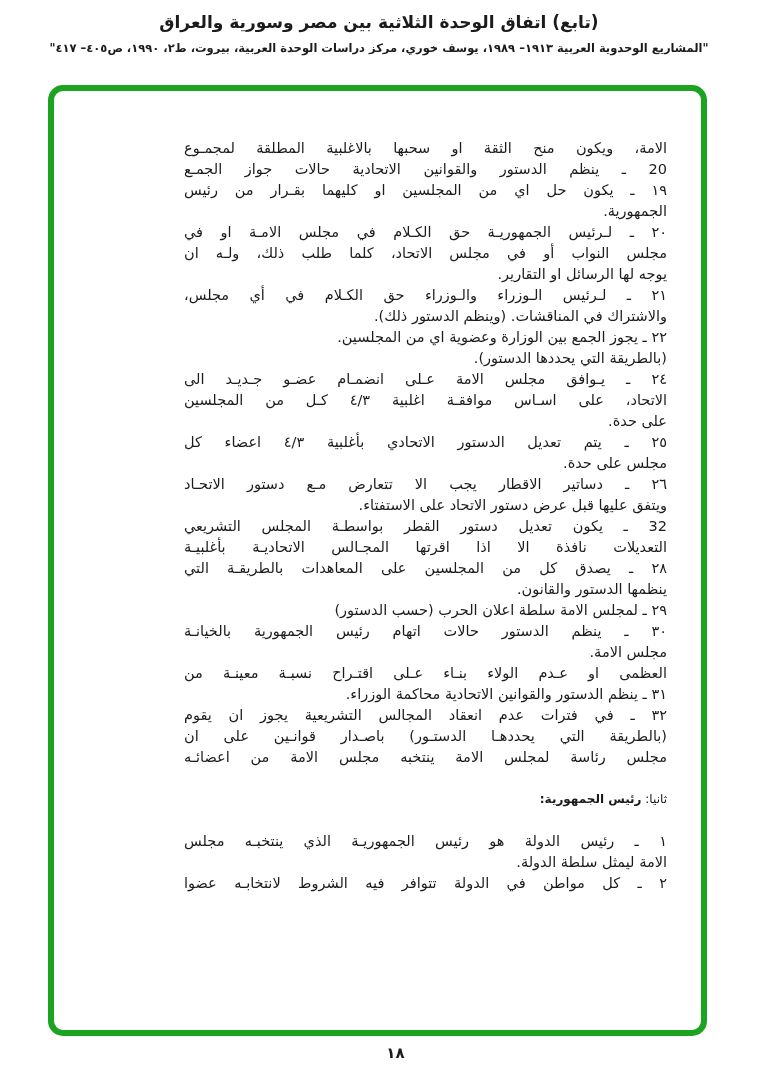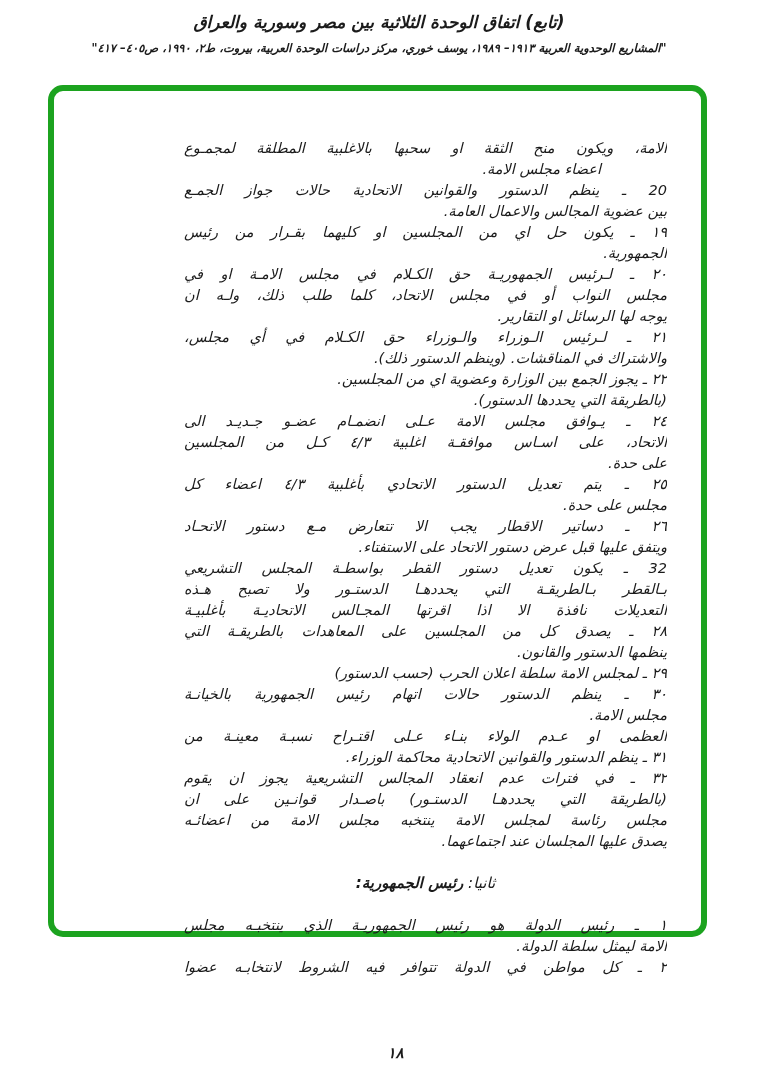--- a/index.html
+++ b/index.html
@@ -1,92 +1,88 @@
 <!DOCTYPE html>
 <html lang="ar"><head>
 <meta charset="utf-8">
 <style>
   html,body{margin:0;padding:0;}
   body{
     width:758px;height:1078px;background:#ffffff;
     font-family:"DejaVu Sans", sans-serif;color:#1b1b1b;
     position:relative;overflow:hidden;
   }
-  .page{position:absolute;inset:0;font-style:italic;}
+  .page{position:absolute;inset:0;}
   .header{position:absolute;top:12px;left:0;width:758px;text-align:center;direction:rtl;}
   .title{font-size:17px;font-weight:bold;letter-spacing:0;}
   .source{font-size:11.5px;font-weight:bold;margin-top:9px;white-space:nowrap;}
   .frame{
-    position:absolute;left:48px;top:85px;width:659px;height:852px;
+    position:absolute;left:48px;top:85px;width:659px;height:951px;
     border:6px solid #1ca31f;border-radius:15px;box-sizing:border-box;background:#ffffff;
   }
   .text-column{
     position:absolute;top:47px;right:34px;left:130px;
     direction:rtl;
   }
   .line{
     font-size:14.5px;line-height:21px;height:21px;overflow:hidden;
     color:#1b1b1b;
   }
   .just{text-align:justify;text-align-last:justify;}
   .endline{text-align:right;text-align-last:right;}
   .gap{height:21px;}
-  .heading{font-size:15px;text-align:center;}
+  .heading{font-size:12px;text-align:right;}
   .heading .hb{font-weight:bold;}
   .pagenum{
     position:absolute;top:1044px;left:0;width:741px;text-align:center;
     font-size:15px;font-weight:bold;direction:rtl;padding-left:25px;
   }
 </style>
 </head>
 <body style="background: rgb(255, 255, 255);">
 
 <div class="page">
 
   <div class="header">
     <div class="title">(تابع) اتفاق الوحدة الثلاثية بين مصر وسورية والعراق</div>
     <div class="source">"المشاريع الوحدوية العربية ١٩١٣– ١٩٨٩، يوسف خوري، مركز دراسات الوحدة العربية، بيروت، ط٢، ١٩٩٠، ص٤٠٥– ٤١٧"</div>
   </div>
 
   <div class="frame" style="border-color: rgb(28, 163, 31);">
     <div class="text-column">
         <div class="line just">الامة، ويكون منح الثقة او سحبها بالاغلبية المطلقة لمجمـوع</div>
-        <div class="line endline" style="padding-right: 66px;">اعضاء مجلس الامة.</div>
         <div class="line just">20 ـ ينظم الدستور والقوانين الاتحادية حالات جواز الجمـع</div>
-        <div class="line endline">بين عضوية المجالس والاعمال العامة.</div>
         <div class="line just">١٩ ـ يكون حل اي من المجلسين او كليهما بقـرار من رئيس</div>
         <div class="line endline">الجمهورية.</div>
         <div class="line just">٢٠ ـ لـرئيس الجمهوريـة حق الكـلام في مجلس الامـة او في</div>
         <div class="line just">مجلس النواب أو في مجلس الاتحاد، كلما طلب ذلك، ولـه ان</div>
         <div class="line endline">يوجه لها الرسائل او التقارير.</div>
         <div class="line just">٢١ ـ لـرئيس الـوزراء والـوزراء حق الكـلام في أي مجلس،</div>
         <div class="line endline">والاشتراك في المناقشات. (وينظم الدستور ذلك).</div>
         <div class="line endline">٢٢ ـ يجوز الجمع بين الوزارة وعضوية اي من المجلسين.</div>
         <div class="line endline">(بالطريقة التي يحددها الدستور).</div>
         <div class="line just">٢٤ ـ يـوافق مجلس الامة عـلى انضمـام عضـو جـديـد الى</div>
         <div class="line just">الاتحاد، على اسـاس موافقـة اغلبية ٤/٣ كـل من المجلسين</div>
         <div class="line endline">على حدة.</div>
         <div class="line just">٢٥ ـ يتم تعديل الدستور الاتحادي بأغلبية ٤/٣ اعضاء كل</div>
         <div class="line endline">مجلس على حدة.</div>
         <div class="line just">٢٦ ـ دساتير الاقطار يجب الا تتعارض مـع دستور الاتحـاد</div>
         <div class="line endline">ويتفق عليها قبل عرض دستور الاتحاد على الاستفتاء.</div>
         <div class="line just">32 ـ يكون تعديل دستور القطر بواسطـة المجلس التشريعي</div>
-        <div class="line just">بـالقطر بـالطريقـة التي يحددهـا الدستـور ولا تصبح هـذه</div>
         <div class="line just">التعديلات نافذة الا اذا اقرتها المجـالس الاتحاديـة بأغلبيـة</div>
         <div class="line just">٢٨ ـ يصدق كل من المجلسين على المعاهدات بالطريقـة التي</div>
         <div class="line endline">ينظمها الدستور والقانون.</div>
         <div class="line endline">٢٩ ـ لمجلس الامة سلطة اعلان الحرب (حسب الدستور)</div>
         <div class="line just">٣٠ ـ ينظم الدستور حالات اتهام رئيس الجمهورية بالخيانـة</div>
         <div class="line endline">مجلس الامة.</div>
         <div class="line just">العظمى او عـدم الولاء بنـاء عـلى اقتـراح نسبـة معينـة من</div>
         <div class="line endline">٣١ ـ ينظم الدستور والقوانين الاتحادية محاكمة الوزراء.</div>
         <div class="line just">٣٢ ـ في فترات عدم انعقاد المجالس التشريعية يجوز ان يقوم</div>
         <div class="line just">(بالطريقة التي يحددهـا الدستـور) باصـدار قوانـين على ان</div>
         <div class="line just">مجلس رئاسة لمجلس الامة ينتخبه مجلس الامة من اعضائـه</div>
-        <div class="line endline">يصدق عليها المجلسان عند اجتماعهما.</div>
         <div class="gap"></div>
         <div class="line heading"><span>ثانيا: </span><span class="hb">رئيس الجمهورية:</span></div>
         <div class="gap"></div>
         <div class="line just">١ ـ رئيس الدولة هو رئيس الجمهوريـة الذي ينتخبـه مجلس</div>
         <div class="line endline">الامة ليمثل سلطة الدولة.</div>
         <div class="line just">٢ ـ كل مواطن في الدولة تتوافر فيه الشروط لانتخابـه عضوا</div>
       </div>
   </div>
 
   <div class="pagenum">١٨</div>

